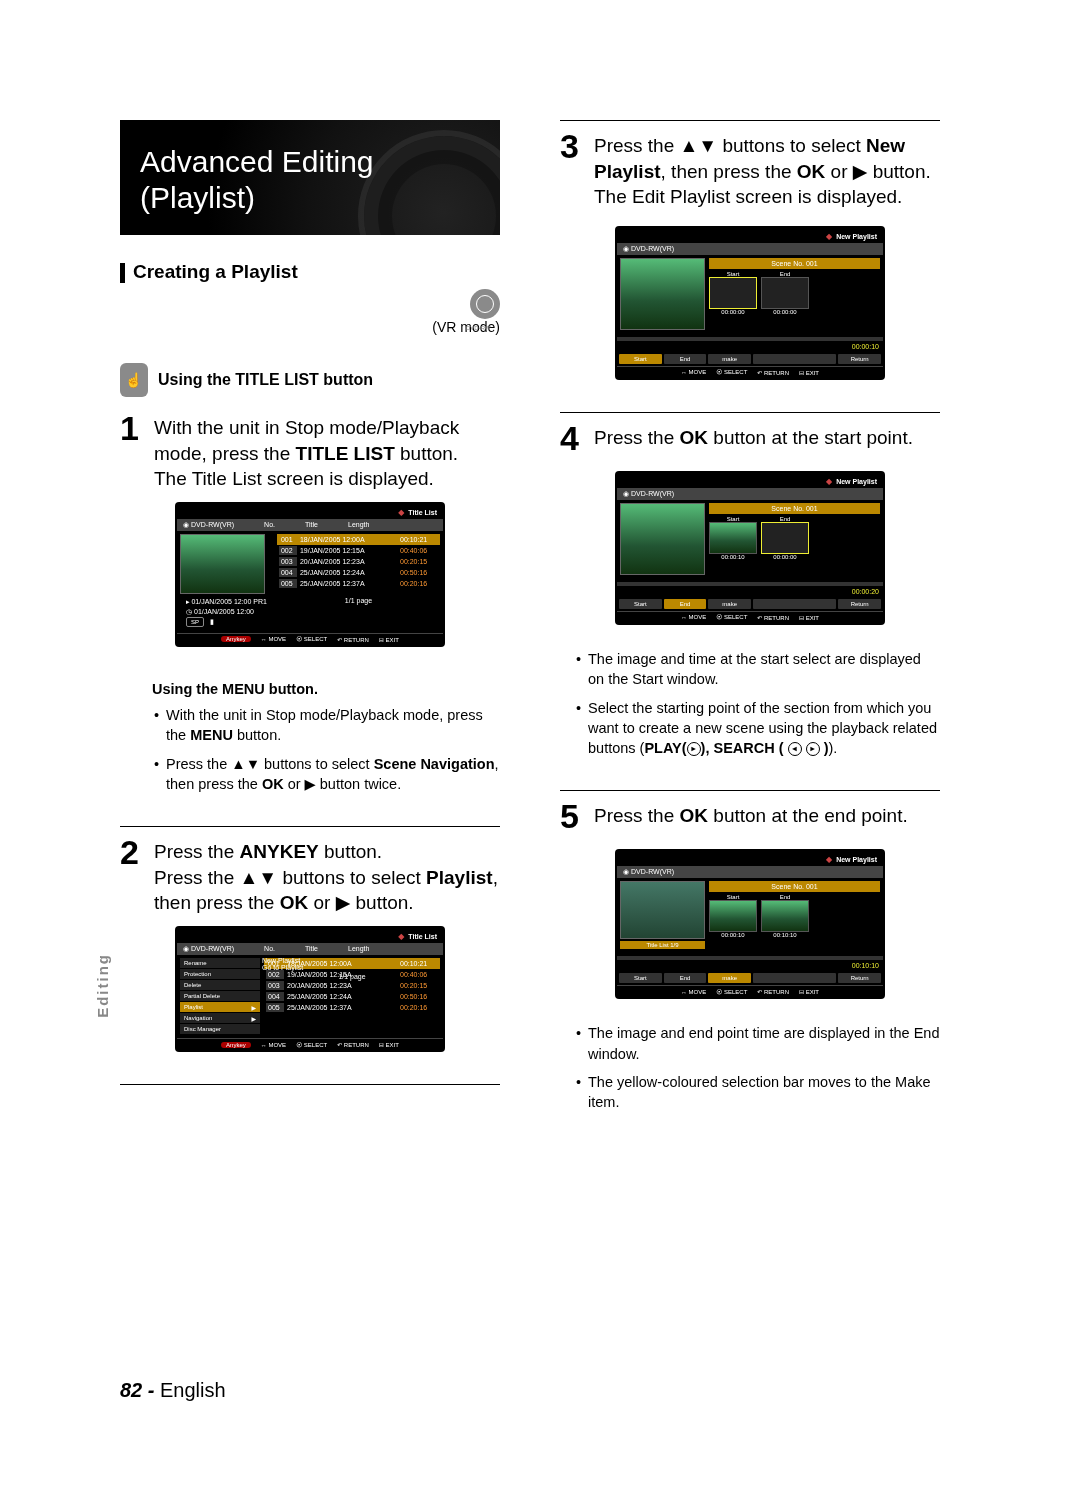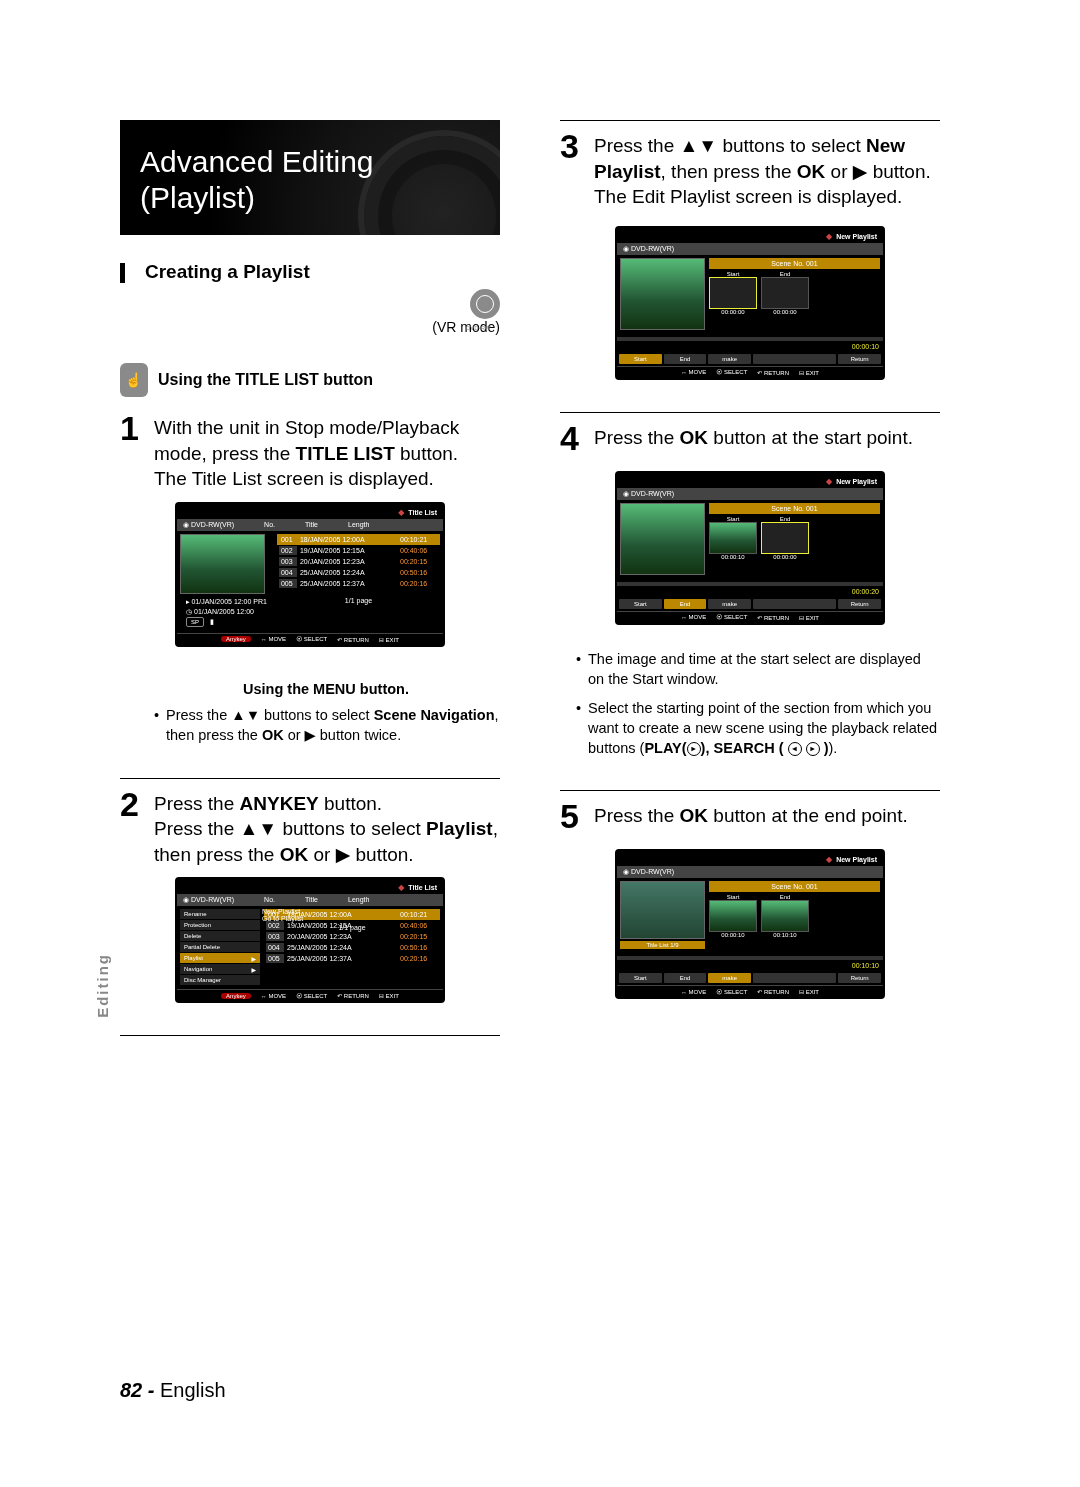--- a/index.html
+++ b/index.html
@@ -32,21 +32,21 @@
     content:"";
     position:absolute;
     right:-30px; top:10px;
     width:160px; height:160px;
     border-radius:50%;
     border: 6px solid #333;
     box-shadow: inset 0 0 0 14px #222, inset 0 0 0 28px #111;
     opacity:0.6;
   }
   .hero h1 { font-size: 30px; font-weight: 400; line-height: 1.2; position:relative; z-index:1;}
-  .sec-title { display: flex; align-items: flex-end; gap: 20px; margin-bottom: 6px; }
+  .sec-title { display: flex; align-items: flex-end; gap: 8px; margin-bottom: 6px; }
   .bar { width: 5px; height: 20px; background: #000; display: inline-block; }
   .sec-title h2 { font-size: 19px; font-weight: bold; }
   .intro { font-size: 14.5px; line-height: 1.35; margin-bottom: 10px; }
   .mode-row { text-align: right; margin: 6px 0 20px 0; font-size: 14px;}
   .mode-icon { display:inline-block; width:30px; height:30px; border-radius:50%; background:#8a8a8a; vertical-align:middle; position:relative;}
   .mode-icon::before { content:""; position:absolute; inset:6px; border-radius:50%; border:1px solid #fff;}
   .mode-icon::after { content:"DVD-RW"; position:absolute; bottom:-12px; left:-4px; font-size:6px; color:#888;}
   .subhead {
     display:flex; align-items:center; gap:10px; margin:28px 0 14px 0;
   }
@@ -89,21 +89,21 @@
   .tv-menu .mitem { padding:2px 4px; background:#222; margin-bottom:1px; font-size:6px;}
   .tv-menu .mitem.sel { background:#b80;}
   .np-pane { flex:1; display:flex; flex-direction:column; gap:2px;}
   .np-scene { background:#b80; text-align:center; padding:2px; font-size:7px;}
   .np-thumbs { display:flex; gap:4px;}
   .np-th { width:48px; height:32px; background:#222; border:1px solid #555; font-size:6px; text-align:center; position:relative;}
   .np-th.active { border-color:#ee3;}
   .np-lbl { font-size:6px; text-align:center;}
   .np-bar { background:#333; height:4px; position:relative; margin-top:4px;}
   .np-time { text-align:right; color:#ee3; font-size:7px; padding:2px 4px;}
-  .sub-b { font-weight:bold; margin: 34px 0 8px 0; font-size:14.5px; padding-left:32px;text-align:center;}
+  .sub-b { font-weight:bold; margin: 34px 0 8px 0; font-size:14.5px; padding-left:32px;}
   ul.bul { list-style:none; padding-left: 34px; font-size:14.5px; line-height:1.4;}
   ul.bul li { position:relative; padding-left:12px; margin-bottom:8px;}
   ul.bul li::before { content:"•"; position:absolute; left:0;}
   .col-right .step { margin-bottom: 16px;}
   .col-right ul.bul { padding-left: 16px;}
   .side-tab {
     position: absolute;
     left: 94px; top: 953px;
     writing-mode: vertical-rl;
     transform: rotate(180deg);
@@ -205,20 +205,21 @@
           <span class="tv-pill">Anykey</span>
           <span>↔ <span>MOVE</span></span>
           <span>⦿ <span>SELECT</span></span>
           <span>↶ <span>RETURN</span></span>
           <span>⊟ <span>EXIT</span></span>
         </div>
     </div>
 
     <p class="sub-b">Using the MENU button.</p>
     <ul class="bul">
+      <li><span>With the unit in Stop mode/Playback mode, press the </span><b>MENU</b><span> button.</span></li>
       <li><span>Press the ▲▼ buttons to select </span><b>Scene Navigation</b><span>, then press the </span><b>OK</b><span> or ▶ button twice.</span></li>
     </ul>
 
     <hr class="sep">
 
     <div class="step">
       <div class="step-num">2</div>
       <div class="step-body">
         <span>Press the </span><b>ANYKEY</b><span> button.</span><br>
         <span>Press the ▲▼ buttons to select </span><b>Playlist</b><span>, then press the </span><b>OK</b><span> or ▶ button.</span>
@@ -451,20 +452,24 @@
         <div class="tv-btn">Return</div>
       </div>
       <div class="tv-foot">
           <span>↔ <span>MOVE</span></span>
           <span>⦿ <span>SELECT</span></span>
           <span>↶ <span>RETURN</span></span>
           <span>⊟ <span>EXIT</span></span>
         </div>
     </div>
 
+    <ul class="bul">
+      <li>The image and end point time are displayed in the End window.</li>
+      <li>The yellow-coloured selection bar moves to the Make item.</li>
+    </ul>
   </div>
 </div>
 
 <div class="side-tab">Editing</div>
 
 <div class="footer">
   <b>82 - </b><span>English</span>
 </div>
 
 </body></html>

